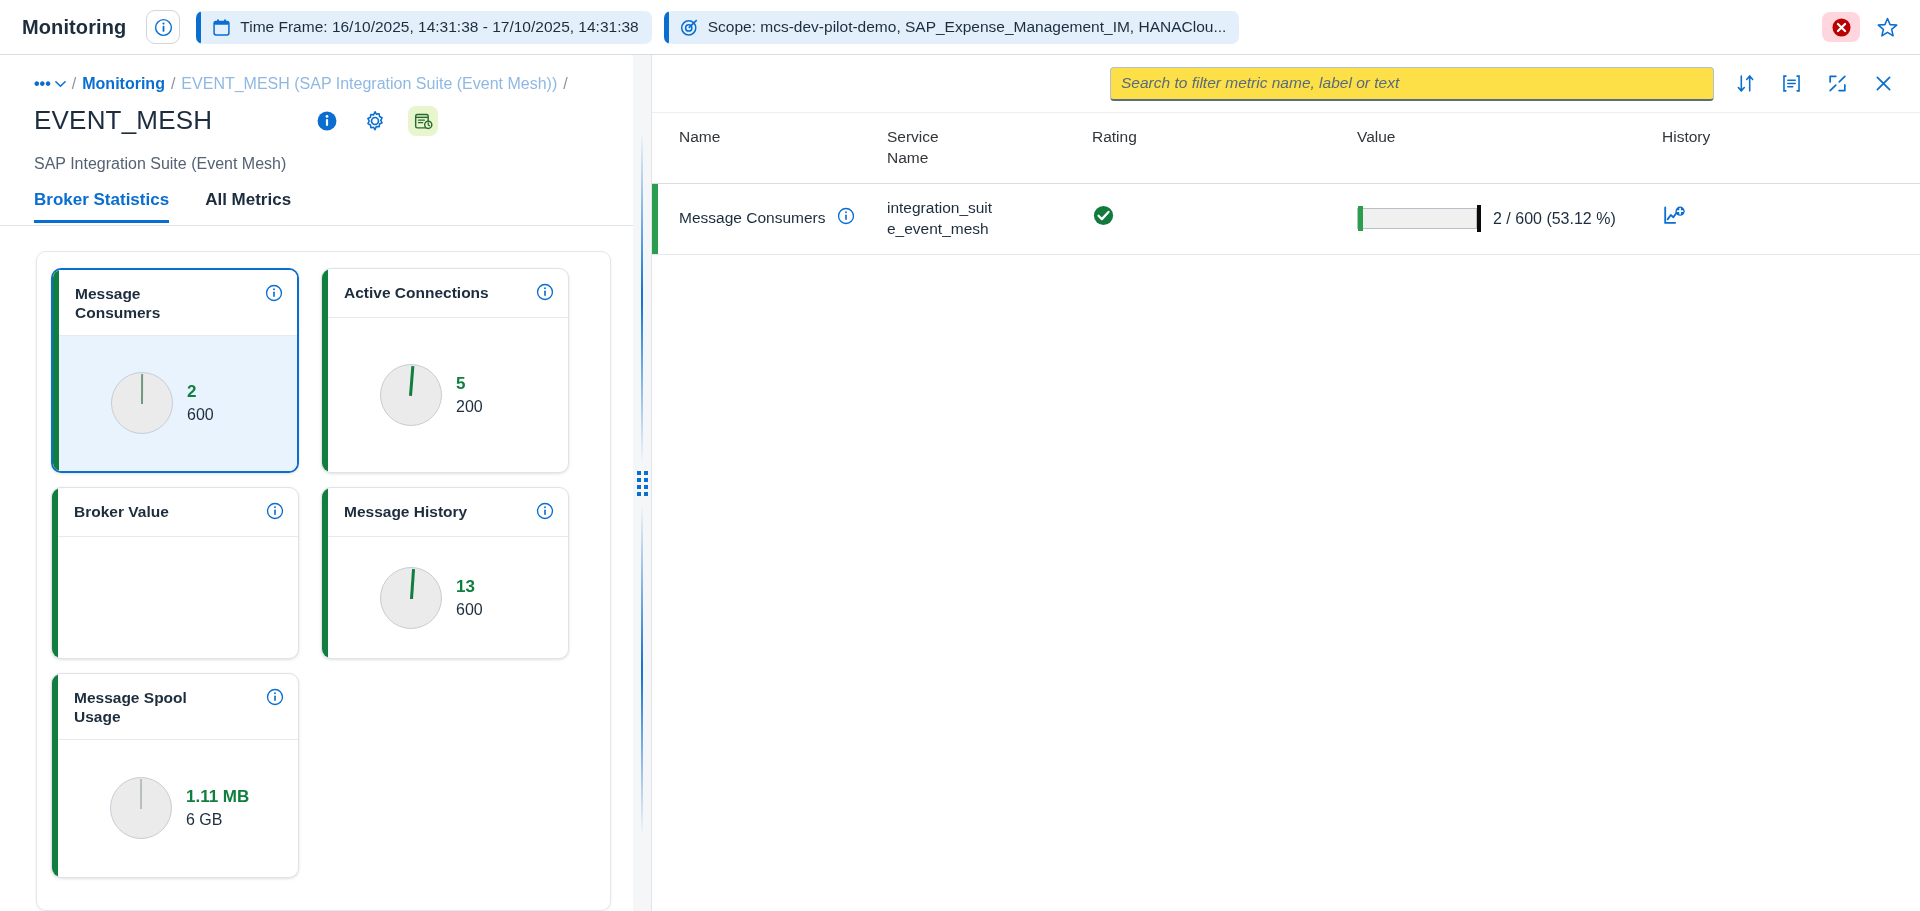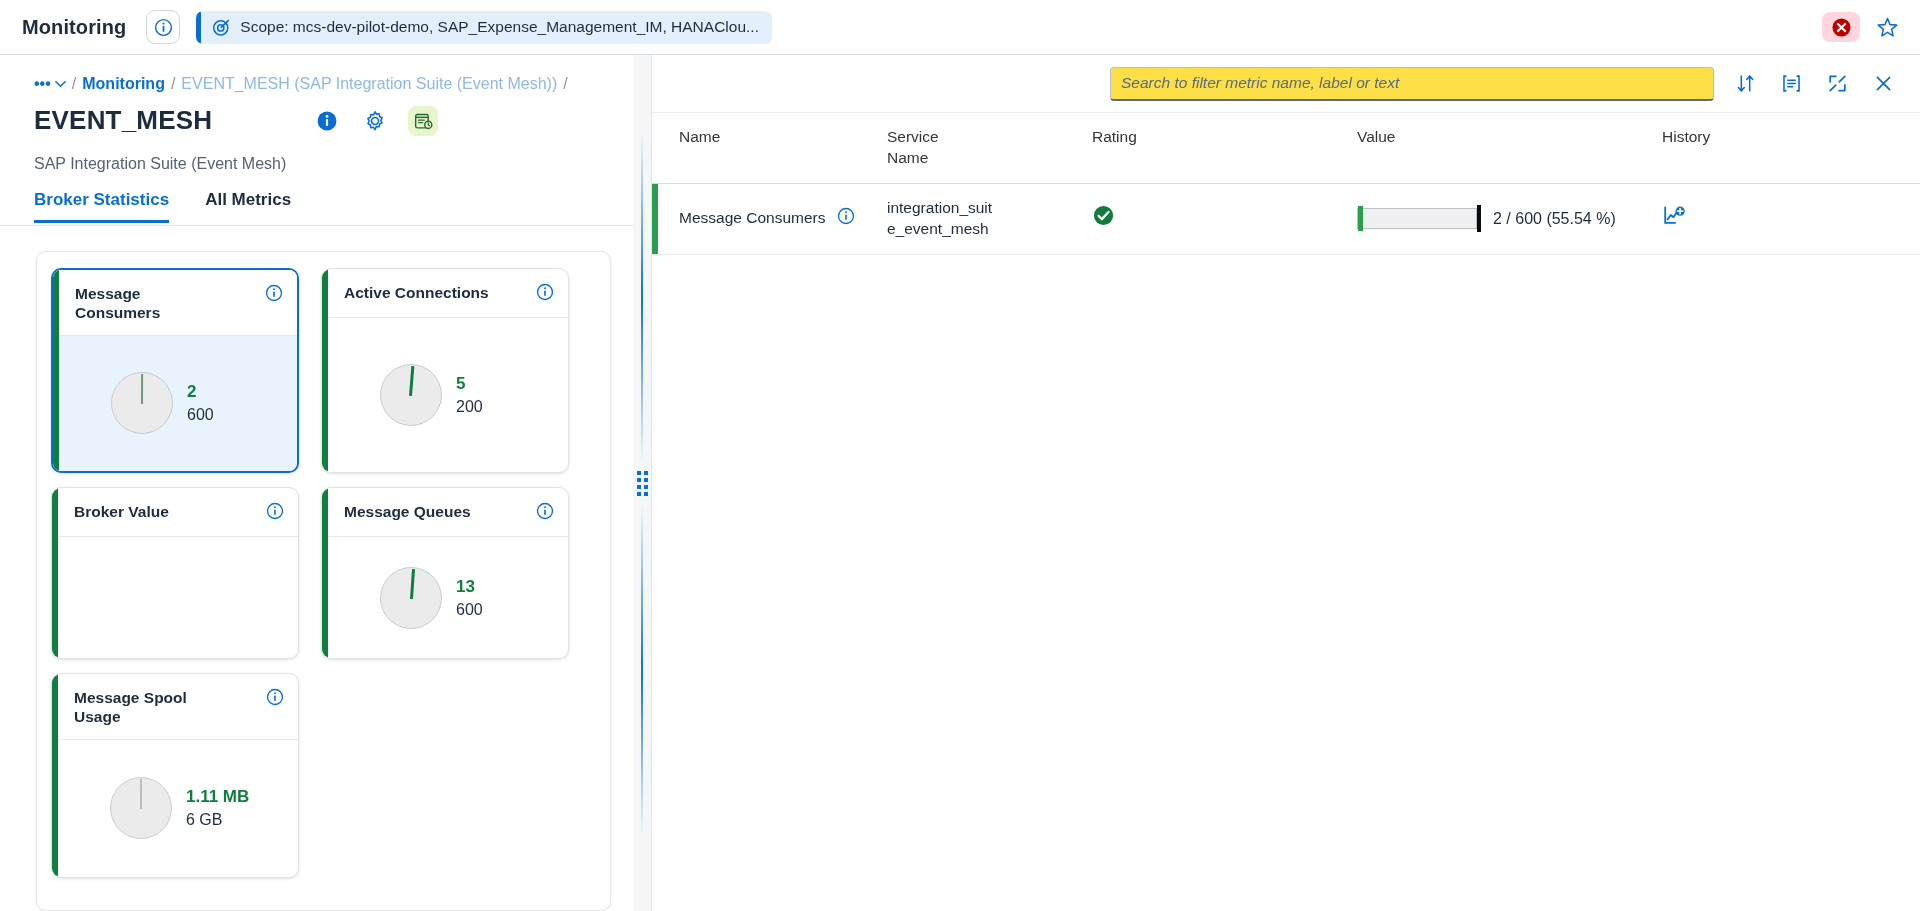--- a/index.html
+++ b/index.html
@@ -101,21 +101,21 @@
   .bc-sep { color: #8a96a2; }
   .bc-link { color: #0a6ed1; font-weight: bold; }
   .bc-cur { color: #8fb8e3; }
 
   .title-row {
     display: flex; align-items: center;
     padding: 12px 0 0 34px;
     gap: 0;
   }
   .page-title {
-    font-size: 26px; font-weight: bold; color: #1d2d3e;
+    font-size: 26px; font-weight: normal; color: #1d2d3e;
     letter-spacing: .2px;
   }
   .title-icons { display: flex; align-items: center; gap: 18px; margin-left: 100px; }
   .t-ico { width: 30px; height: 30px; display: flex; align-items: center; justify-content: center; }
   .t-ico.chipbg { background: #e8f5cd; border-radius: 8px; }
   .subtitle {
     padding: 3px 0 0 34px;
     font-size: 16px; color: #556273; margin-top: 16px;
   }
 
@@ -316,20 +316,31 @@
   <div class="app-title">Monitoring</div>
 
   <div class="info-round-btn">
     <svg width="19" height="19" viewBox="0 0 20 20">
       <circle cx="10" cy="10" r="8.3" fill="none" stroke="#0a6ed1" stroke-width="1.5"></circle>
       <circle cx="10" cy="5.9" r="1.1" fill="#0a6ed1"></circle>
       <rect x="9.05" y="8.2" width="1.9" height="6.3" rx=".9" fill="#0a6ed1"></rect>
     </svg>
   </div>
 
+  <div class="chip">
+    <span class="chip-ico">
+      <svg width="19" height="19" viewBox="0 0 20 20">
+        <rect x="2.2" y="3.6" width="15.6" height="14.2" rx="2" fill="none" stroke="#0a6ed1" stroke-width="1.6"></rect>
+        <rect x="2.2" y="3.6" width="15.6" height="3.6" rx="1.6" fill="#0a6ed1"></rect>
+        <rect x="5.4" y="1.4" width="1.9" height="4" rx=".9" fill="#0a6ed1"></rect>
+        <rect x="12.7" y="1.4" width="1.9" height="4" rx=".9" fill="#0a6ed1"></rect>
+      </svg>
+    </span>
+    <span class="chip-text">Time Frame: 16/10/2025, 14:31:38 - 17/10/2025, 14:31:38</span>
+  </div>
 
   <div class="chip">
     <span class="chip-ico">
       <svg width="19" height="19" viewBox="0 0 20 20">
         <circle cx="9.2" cy="10.4" r="7.4" fill="none" stroke="#0a6ed1" stroke-width="1.6"></circle>
         <circle cx="9.2" cy="10.4" r="3.3" fill="none" stroke="#0a6ed1" stroke-width="1.6"></circle>
         <path d="M9.2 10.4 L17.6 2.2" stroke="#0a6ed1" stroke-width="1.7" fill="none"></path>
       </svg>
     </span>
     <span class="chip-text">Scope: mcs-dev-pilot-demo, SAP_Expense_Management_IM, HANAClou...</span>
@@ -460,21 +471,21 @@
               <circle cx="10" cy="10" r="8.3" fill="none" stroke="#0a6ed1" stroke-width="1.5"></circle>
               <circle cx="10" cy="5.9" r="1.05" fill="#0a6ed1"></circle>
               <rect x="9.1" y="8.2" width="1.8" height="6.2" rx=".9" fill="#0a6ed1"></rect>
             </svg>
           </span>
         </div>
       </div>
 
       <div class="kcard short">
         <div class="kc-head">
-          <div class="kc-title">Message Queues</div>
+          <div class="kc-title">Message History</div>
           <span>
             <svg width="18" height="18" viewBox="0 0 20 20">
               <circle cx="10" cy="10" r="8.3" fill="none" stroke="#0a6ed1" stroke-width="1.5"></circle>
               <circle cx="10" cy="5.9" r="1.05" fill="#0a6ed1"></circle>
               <rect x="9.1" y="8.2" width="1.8" height="6.2" rx=".9" fill="#0a6ed1"></rect>
             </svg>
           </span>
         </div>
         <div class="kc-body">
           <div class="gauge-wrap">
@@ -597,21 +608,21 @@
                 <path d="M6.8 12.3 L10.3 15.8 L17.2 8.3" fill="none" stroke="#fff" stroke-width="2.4" stroke-linecap="round" stroke-linejoin="round"></path>
               </svg>
             </span>
           </td>
           <td class="col-value">
             <div class="value-cell">
               <div class="vbar">
                 <div class="fill"></div>
                 <div class="endmark"></div>
               </div>
-              <span class="vtext">2 / 600 (55.54 %)</span>
+              <span class="vtext">2 / 600 (53.12 %)</span>
             </div>
           </td>
           <td class="col-hist hist-cell">
             <span>
               <svg width="24" height="24" viewBox="0 0 24 24">
                 <path d="M3.2 3.4v15.4h10" fill="none" stroke="#0a6ed1" stroke-width="1.8" stroke-linecap="round"></path>
                 <path d="M5.6 15.4l3.2-4.4 2.6 2.2 3.4-5" fill="none" stroke="#0a6ed1" stroke-width="1.8" stroke-linecap="round" stroke-linejoin="round"></path>
                 <circle cx="18.1" cy="7.2" r="4.6" fill="#0a6ed1"></circle>
                 <path d="M18.1 4.7v5M15.6 7.2h5" stroke="#fff" stroke-width="1.7" stroke-linecap="round"></path>
               </svg>

